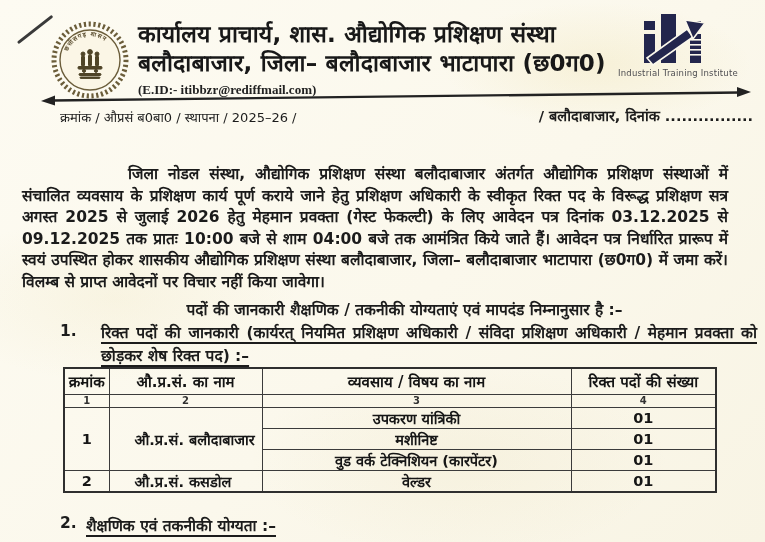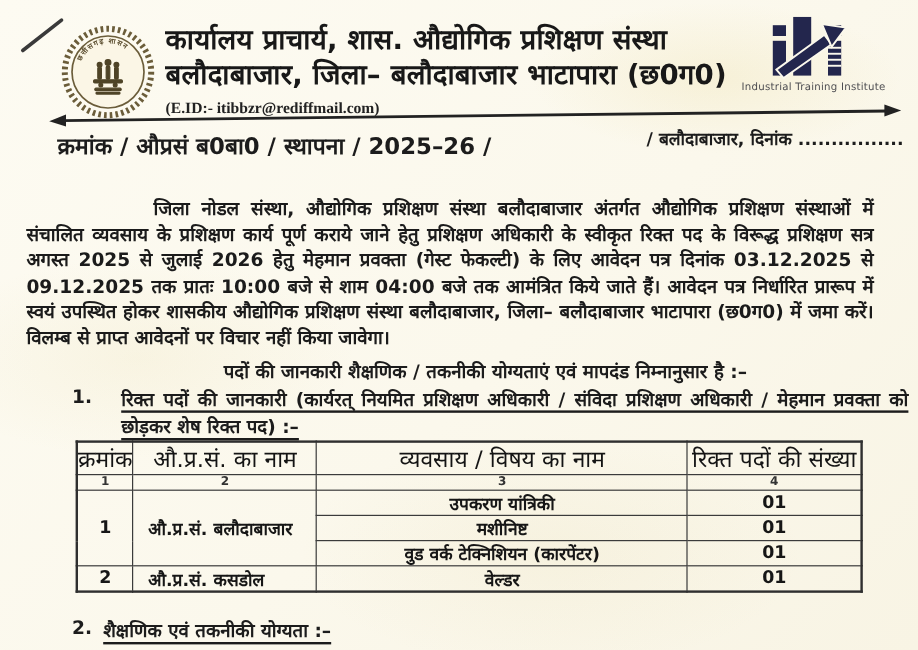--- a/index.html
+++ b/index.html
@@ -23,43 +23,43 @@
   
   .emblem { position:absolute; left:50px; top:18px; width:80px; height:84px; }
   .title-block { position:absolute; left:138px; top:20px; width:504px; text-align:left; }
   .title-line { font-size:23px; font-weight:700; line-height:29px; color:#181818; letter-spacing:0.2px; }
   .email-line { font-family:"Liberation Serif","DejaVu Serif",serif; font-weight:700; font-size:13px; margin-top:4px; color:#222; }
   .iti-logo { position:absolute; left:618px; top:14px; width:116px; text-align:center; }
   .iti-glyph { display:block; margin:0 auto; }
   .iti-caption { font-size:8.5px; color:#4e4e52; margin-top:2px; letter-spacing:0.2px; white-space:nowrap; }
   .rule-arrow { position:absolute; left:40px; top:84px; }
   
-  .ref-left { position:absolute; left:48px; top:108px; font-size:19px; font-weight:700; }
+  .ref-left { position:absolute; left:60px; top:108px; font-size:13px; font-weight:400; }
   .ref-right { position:absolute; right:12px; top:105px; font-size:14.5px; font-weight:600; }
   .press-title { position:absolute; left:0; right:0; top:136px; text-align:center;
     font-size:16px; font-weight:700; text-decoration:underline; text-underline-offset:3px; }
   
   .body-par { position:absolute; left:22px; top:164px; width:706px;
     font-size:15.5px; font-weight:600; line-height:21.6px; text-align:justify; text-indent:106px; color:#1b1b1b; }
   .criteria-line { position:absolute; left:0; right:0; top:298px; text-align:center; font-size:15.5px; font-weight:600;padding-left:44px; }
   .item { position:absolute; font-size:15.5px; font-weight:700; }
   .item-number { position:absolute; left:60px; width:22px; }
   .item-text { position:absolute; left:86px; text-decoration:underline; text-underline-offset:3.5px; text-decoration-thickness:1.5px; }
   .item1-number { top:322px; }
   .item1-text { top:322px; width:656px; text-align:justify; line-height:23px;margin-left:15px; }
   .item2-number { top:514px; }
   .item2-text { top:514px; }
   
   .vac-table { position:absolute; left:63px; top:367px; border-collapse:collapse; table-layout:fixed; background:transparent; }
   .vac-table th, .vac-table td { border:1.6px solid #3b3b3b; text-align:center; overflow:hidden; }
   .vac-table { border:2px solid #2f2f2f; }
-  .vac-table th { height:26px; font-size:19px; font-weight:400; color:#141414; }
+  .vac-table th { height:26px; font-size:15px; font-weight:700; color:#141414; }
   .num-row td { height:13px; font-size:10px; line-height:10px; font-weight:600; color:#333; }
   .data-row td { height:21px; font-size:14.5px; font-weight:600; color:#161616; }
-  .cell-left { text-align:left !important; padding-left:12px; }
+  .cell-left { text-align:left !important; padding-left:25px; }
 </style>
 </head>
 <body>
 
 <div class="page">
 
   <div class="pen-mark"></div>
 
   <svg class="emblem" viewBox="0 0 80 84">
     <circle cx="40" cy="42" r="36" fill="none" stroke="#6b5d3a" stroke-width="5" stroke-dasharray="2.2 2.6"></circle>

